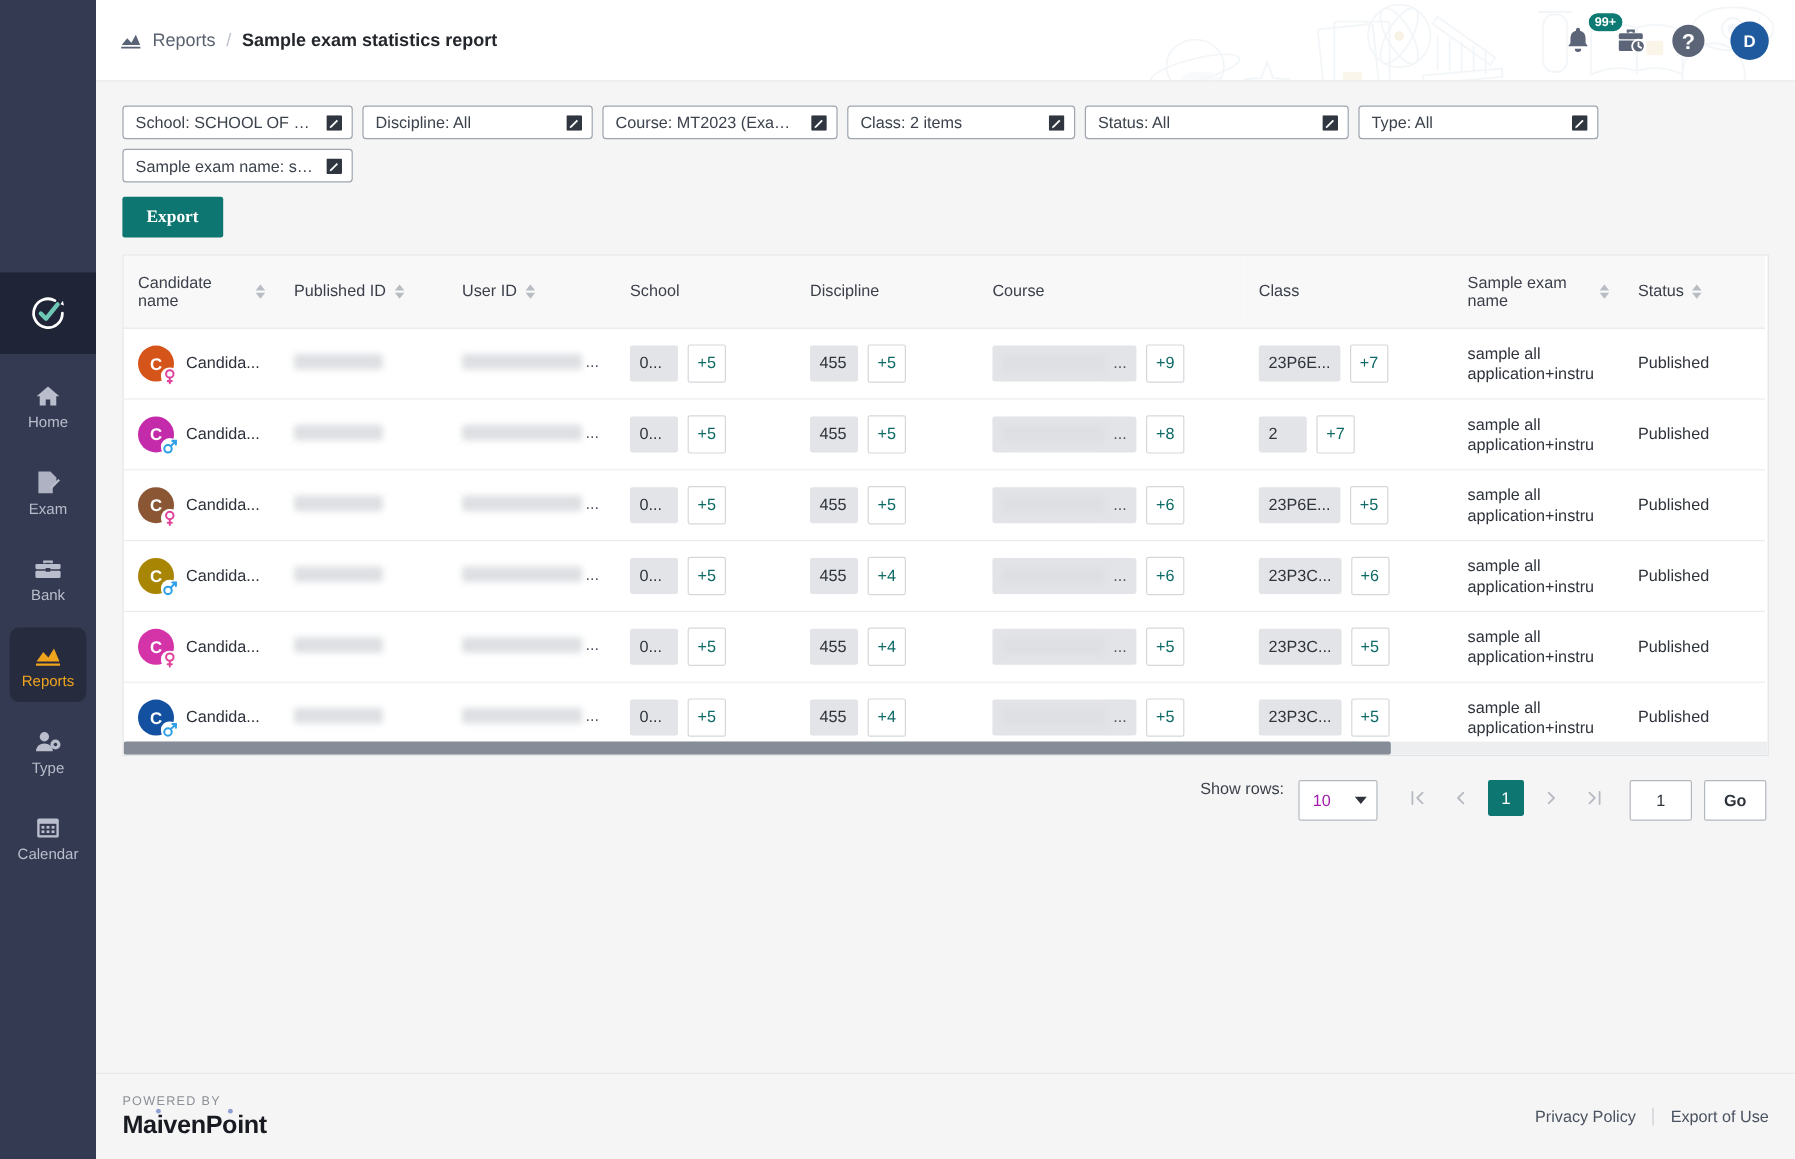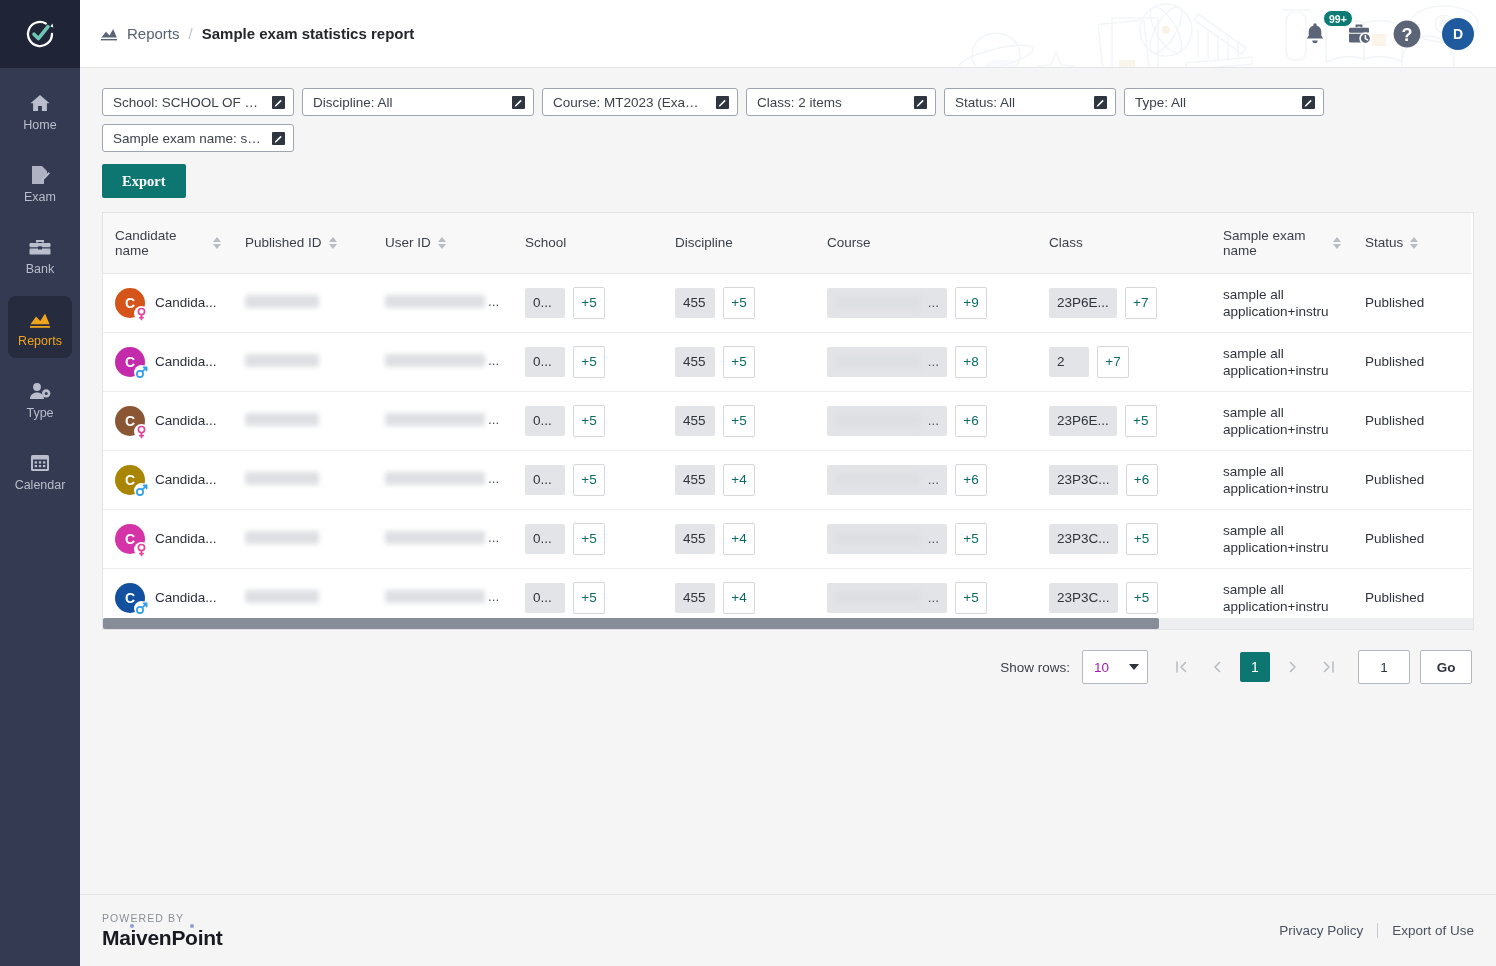--- a/index.html
+++ b/index.html
@@ -9,20 +9,21 @@
     background: #ffffff;
     overflow: hidden;
   }
   #app { position: relative; width: 1496px; height: 966px; display: flex; }
 
   
   .sidebar {
     width: 80px; height: 966px; background: #343a51;
     display: flex; flex-direction: column; align-items: center;
     flex: 0 0 80px;
+    justify-content: center;
   }
   .logo-box {
     width: 80px; height: 68px; background: #1f2437;
     display: flex; align-items: center; justify-content: center;
   }
   .nav-list { width: 80px; padding-top: 12px; }
   .nav-item {
     width: 64px; margin: 0 auto 10px auto; height: 62px; border-radius: 8px;
     display: flex; flex-direction: column; align-items: center; justify-content: center;
     color: #b9bdcc; cursor: pointer; gap: 3px;
@@ -155,21 +156,21 @@
 
   .hscroll-track {
     position: absolute; left: 0; right: 0; bottom: 0; height: 11px; background: #eceef0;
   }
   .hscroll-thumb {
     position: absolute; left: 0; top: 0; height: 11px; width: 1056px;
     background: #868d98; border-radius: 2px; cursor: pointer;
   }
 
   
-  .pager { display: flex; align-items: center; justify-content: flex-end; gap: 10px; padding: 20px 2px 0 0; }
+  .pager { display: flex; justify-content: flex-end; gap: 10px; padding: 20px 2px 0 0; }
   .pager-label { font-size: 13.5px; color: #3a3f49; margin-right: 2px; }
   .rows-select {
     width: 66px; height: 34px; border: 1px solid #b4b9c0; background: #fff; border-radius: 2px;
     display: flex; align-items: center; justify-content: space-between; padding: 0 8px 0 11px;
     font-size: 13.5px; color: #a21caf; cursor: pointer; margin-right: 10px;
   }
   .caret { width: 0; height: 0; border-left: 5px solid transparent; border-right: 5px solid transparent; border-top: 6px solid #2f343c; }
   .pg-nav {
     width: 26px; height: 30px; display: inline-flex; align-items: center; justify-content: center;
     color: #b6bac1; font-size: 15px; cursor: pointer; background: none; border: none; font-family: inherit;
@@ -366,21 +367,21 @@
       <div class="filters">
         <div class="chip" style="width:192px">
           <span class="chip-label">School: SCHOOL OF LAW</span>
           <span class="pencil">
               <svg width="13" height="13" viewBox="0 0 13 13" fill="currentColor">
                 <rect width="13" height="13" rx="1"></rect>
                 <path d="M3.2 9.2 8.6 3.8l1.1 1.1-5.4 5.4-1.6.5z" fill="#fff"></path>
               </svg>
             </span>
         </div>
-        <div class="chip" style="width:232px">
+        <div class="chip" style="width:192px">
           <span class="chip-label">Discipline: All</span>
           <span class="pencil">
               <svg width="13" height="13" viewBox="0 0 13 13" fill="currentColor">
                 <rect width="13" height="13" rx="1"></rect>
                 <path d="M3.2 9.2 8.6 3.8l1.1 1.1-5.4 5.4-1.6.5z" fill="#fff"></path>
               </svg>
             </span>
         </div>
         <div class="chip" style="width:196px">
           <span class="chip-label">Course: MT2023 (Exam ...</span>
@@ -393,21 +394,21 @@
         </div>
         <div class="chip" style="width:190px">
           <span class="chip-label">Class: 2 items</span>
           <span class="pencil">
               <svg width="13" height="13" viewBox="0 0 13 13" fill="currentColor">
                 <rect width="13" height="13" rx="1"></rect>
                 <path d="M3.2 9.2 8.6 3.8l1.1 1.1-5.4 5.4-1.6.5z" fill="#fff"></path>
               </svg>
             </span>
         </div>
-        <div class="chip" style="width:172px">
+        <div class="chip" style="width:220px">
           <span class="chip-label">Status: All</span>
           <span class="pencil">
               <svg width="13" height="13" viewBox="0 0 13 13" fill="currentColor">
                 <rect width="13" height="13" rx="1"></rect>
                 <path d="M3.2 9.2 8.6 3.8l1.1 1.1-5.4 5.4-1.6.5z" fill="#fff"></path>
               </svg>
             </span>
         </div>
         <div class="chip" style="width:200px">
           <span class="chip-label">Type: All</span>

